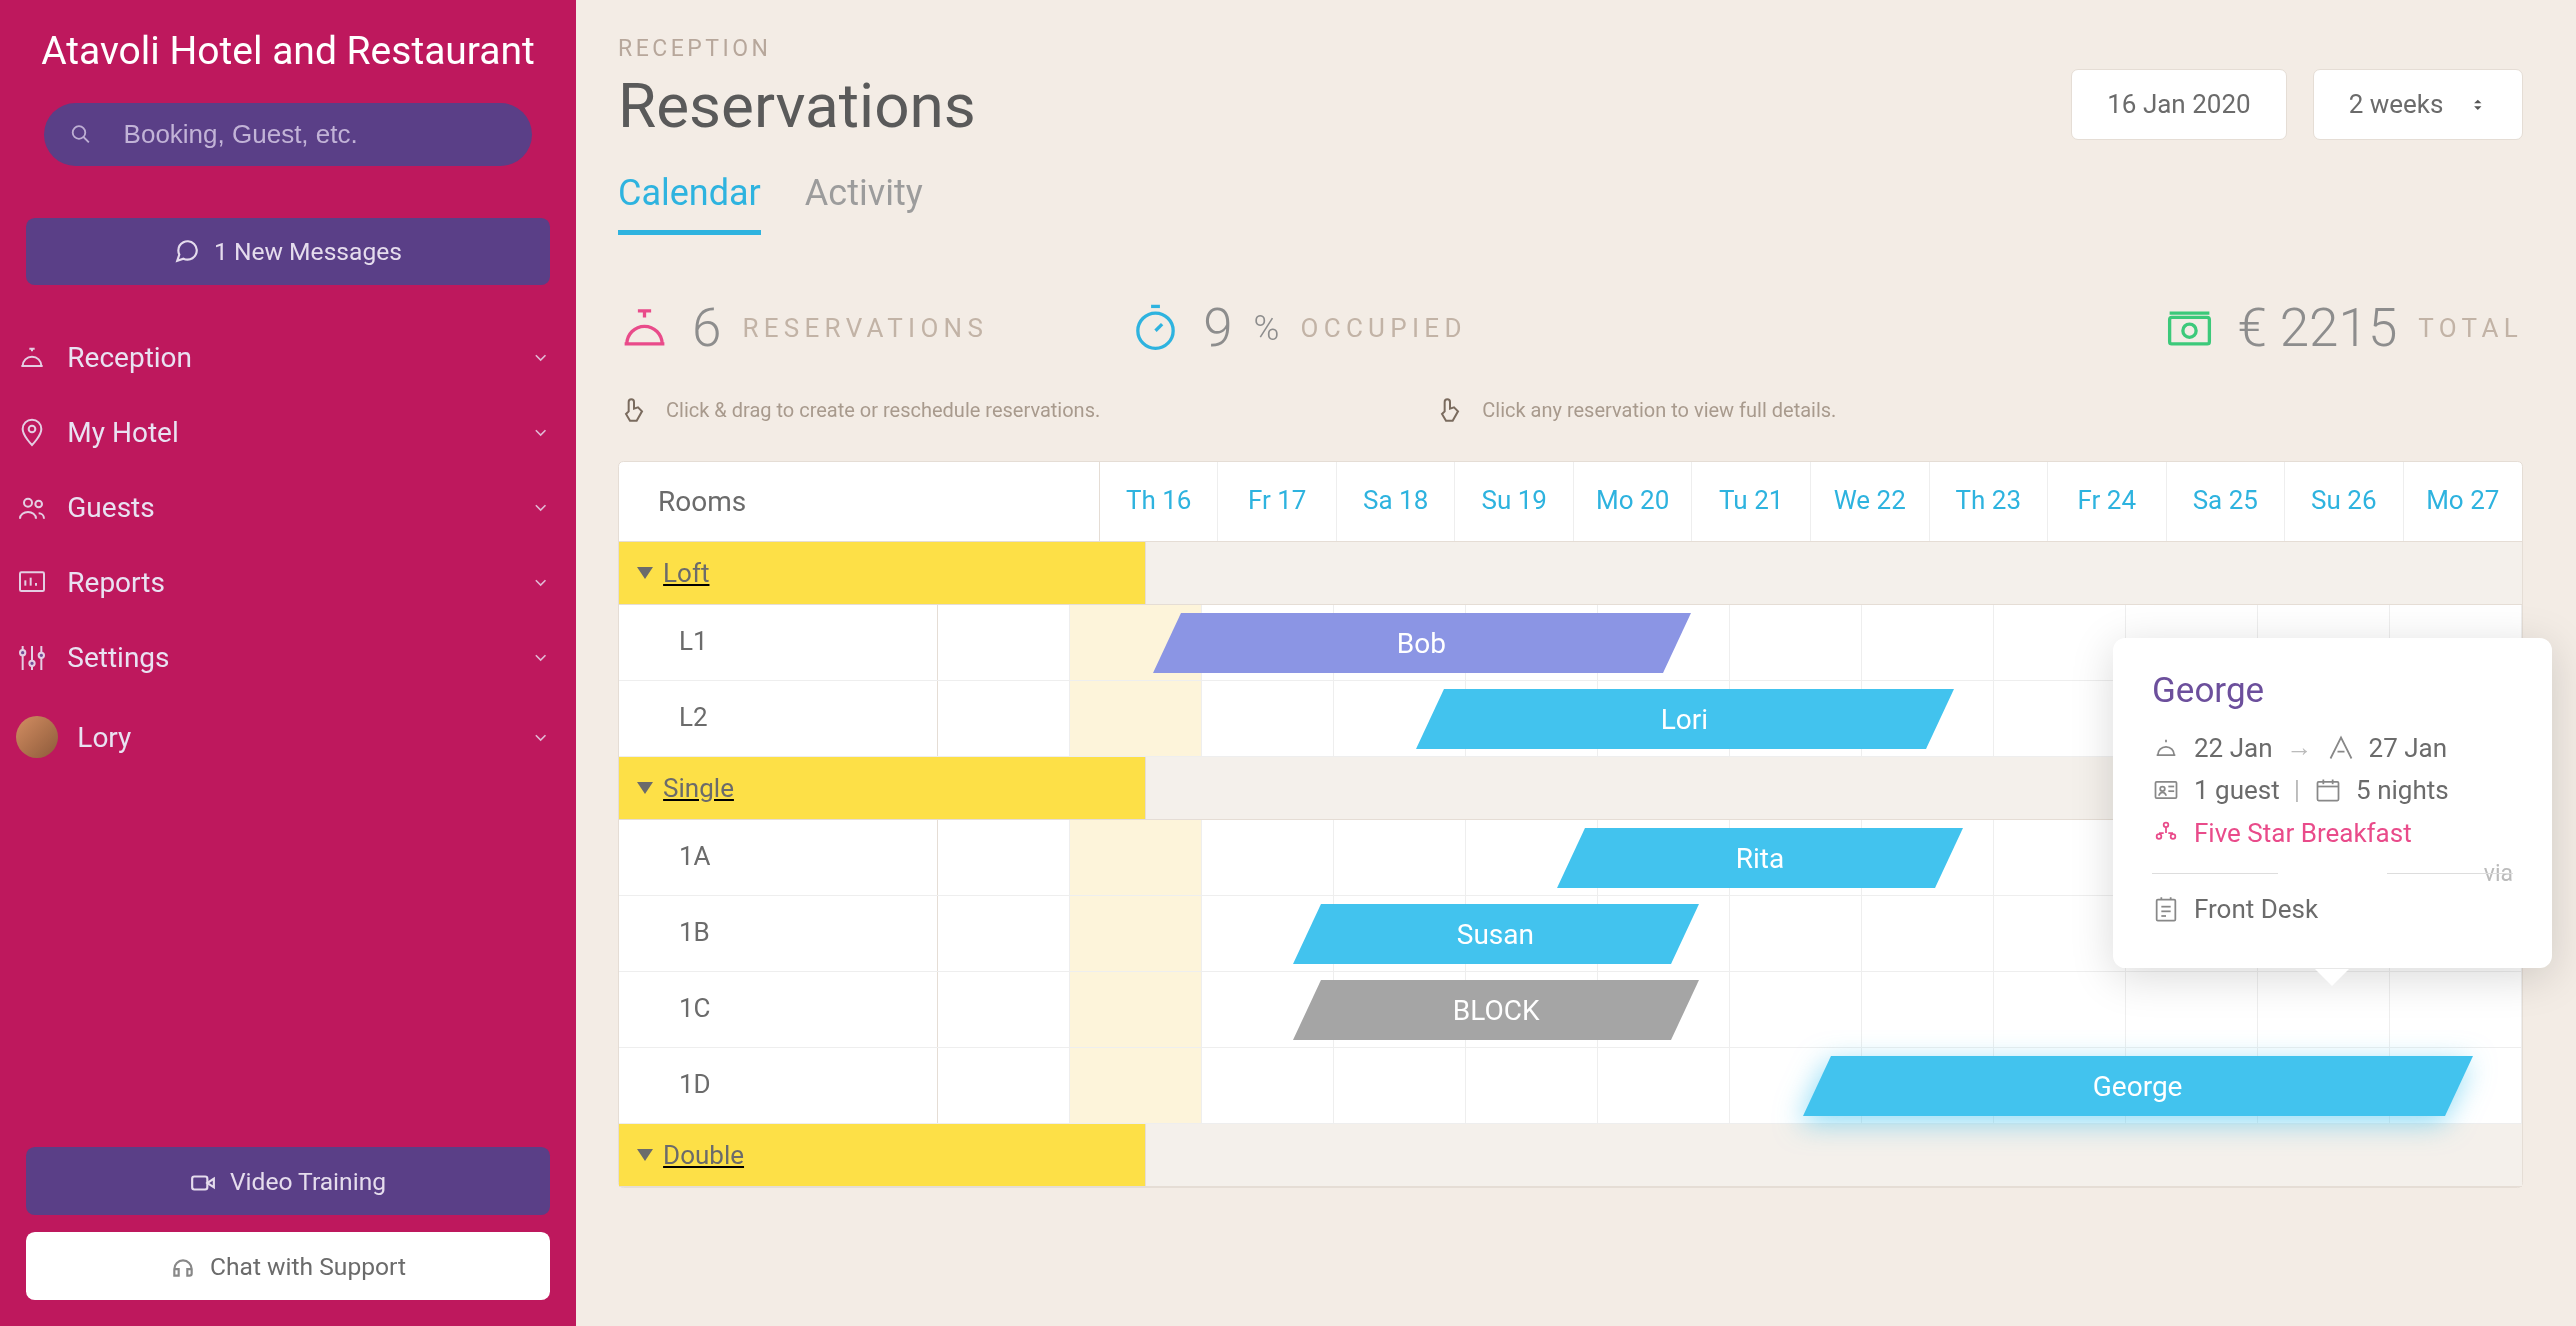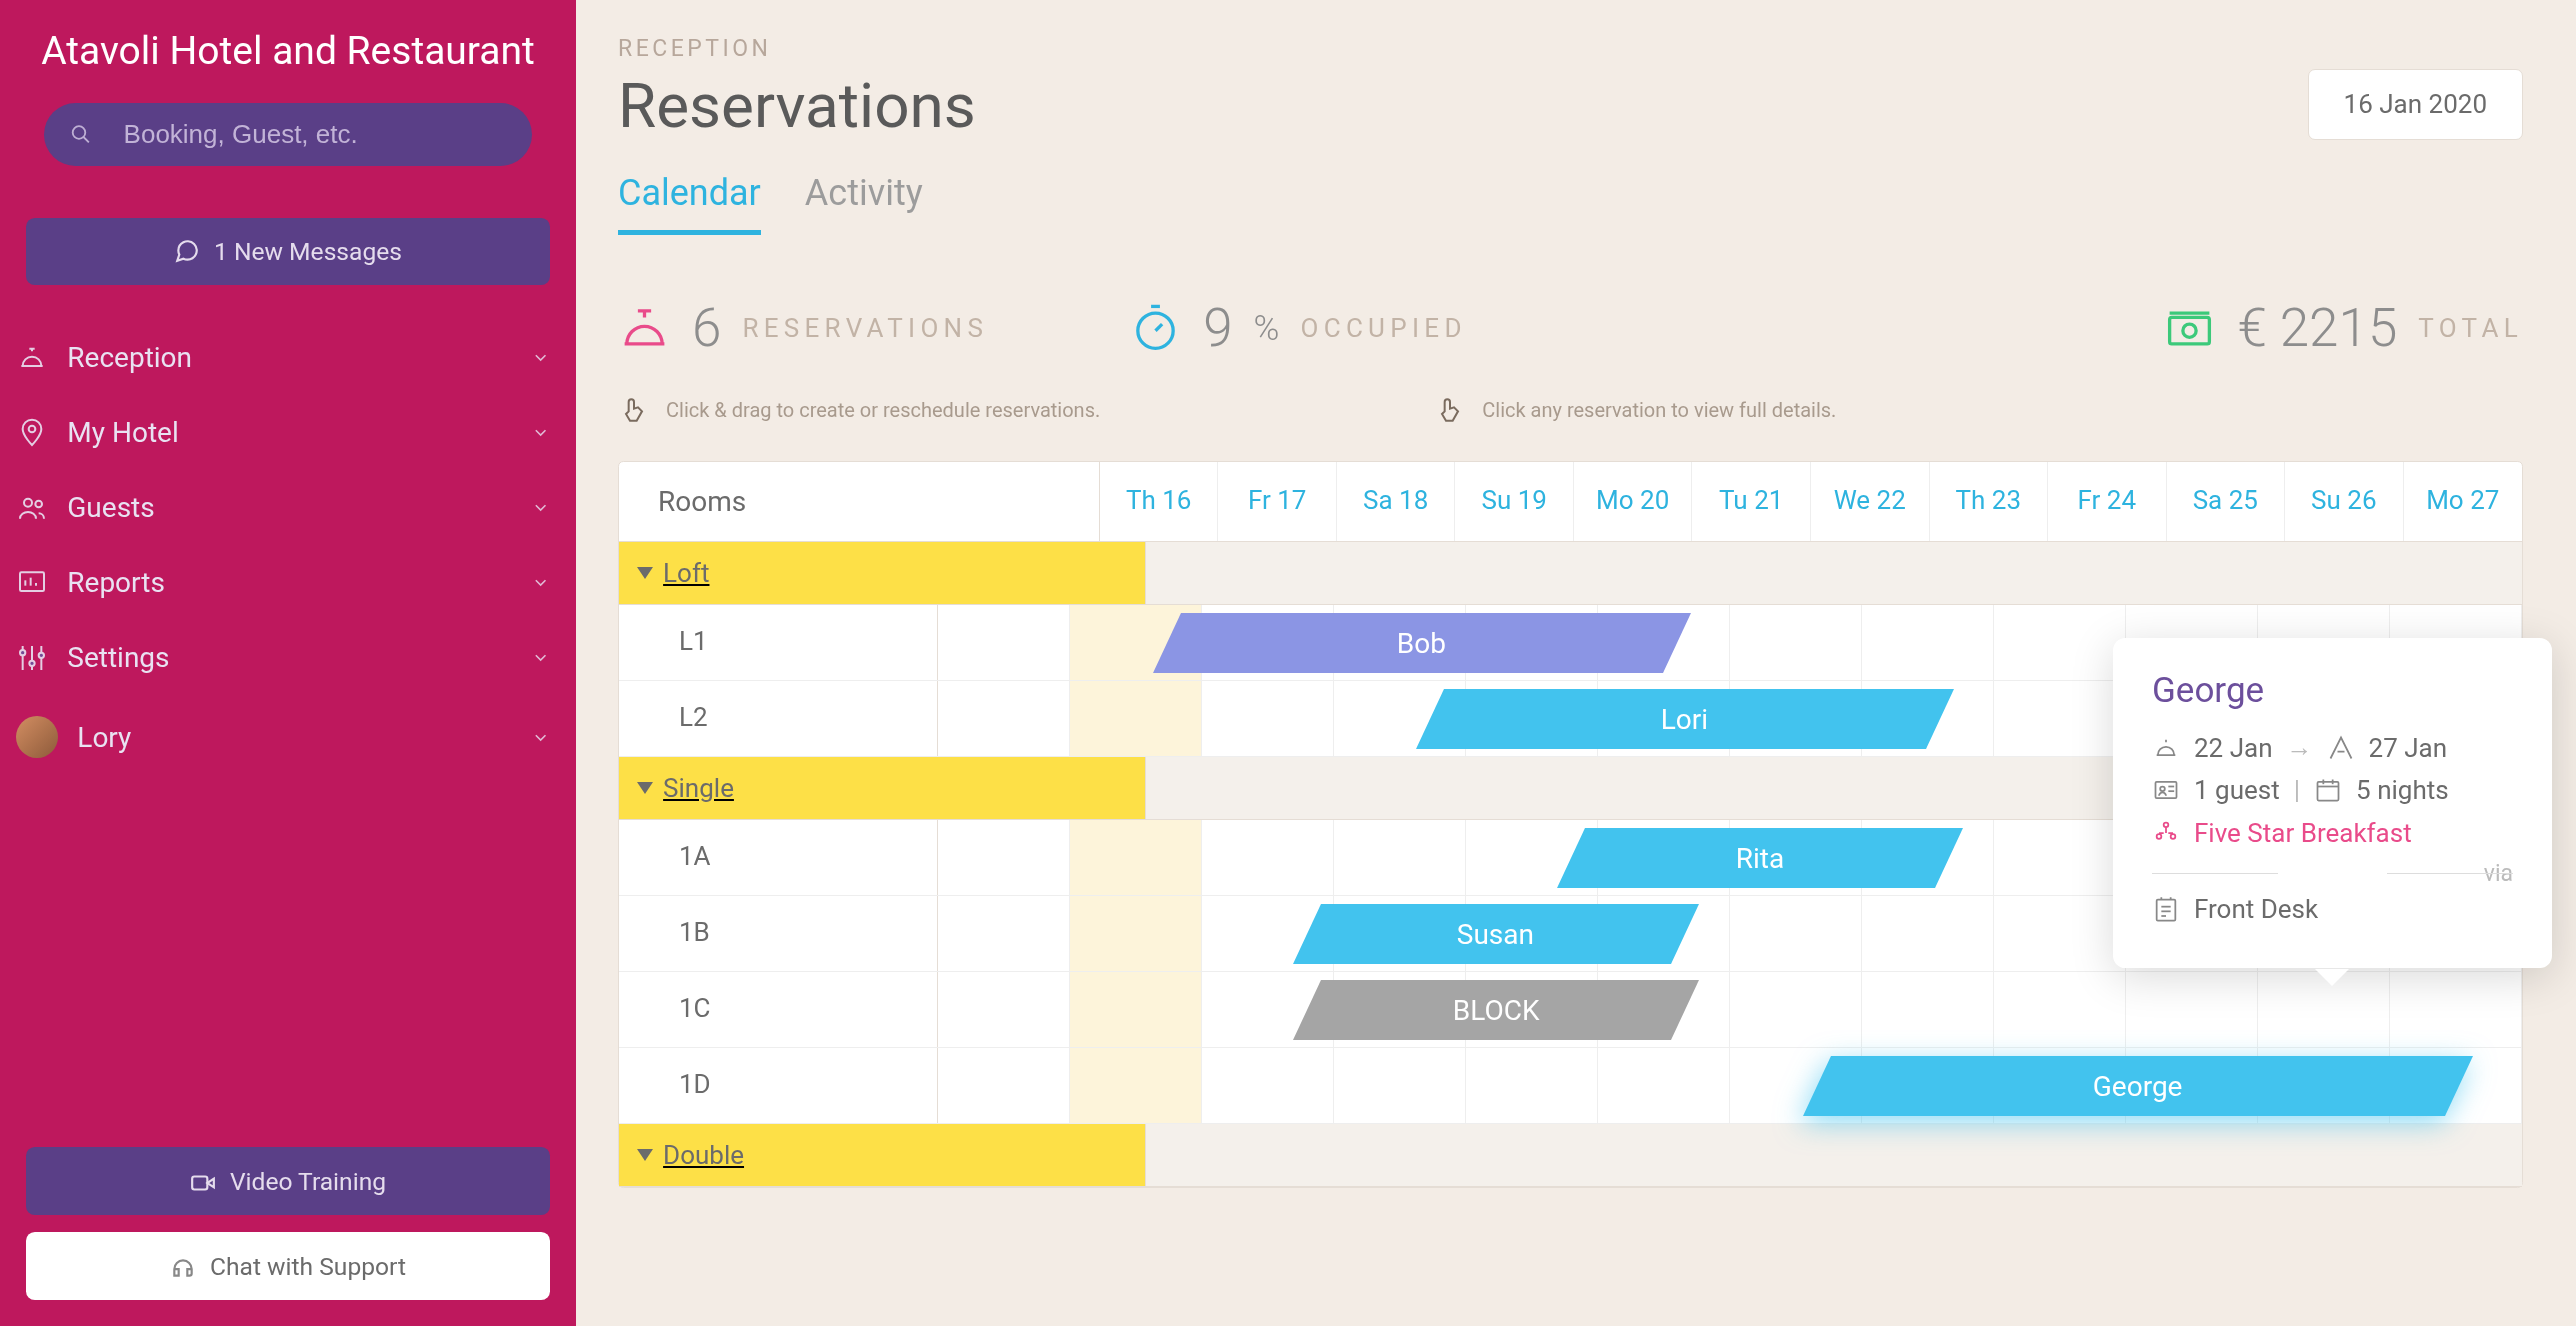--- a/index.html
+++ b/index.html
@@ -202,20 +202,27 @@
     </div>
   </aside>
 
   <main class="main">
     <div class="crumb">RECEPTION</div>
     <div class="topbar">
       <h1 class="page-title">Reservations</h1>
       <div class="top-controls">
         <div class="date-btn">
           <span>16 Jan 2020</span>
+        </div>
+        <div class="range-btn">
+          <span>2 weeks</span>
+          <svg class="sort-icon" viewBox="0 0 24 24" fill="#555">
+              <polygon points="7 10 12 5 17 10"></polygon>
+              <polygon points="7 14 12 19 17 14"></polygon>
+            </svg>
         </div>
       </div>
     </div>
 
     <div class="tabs">
       <div class="tab active">Calendar</div>
       <div class="tab">Activity</div>
     </div>
 
     <div class="stats">

